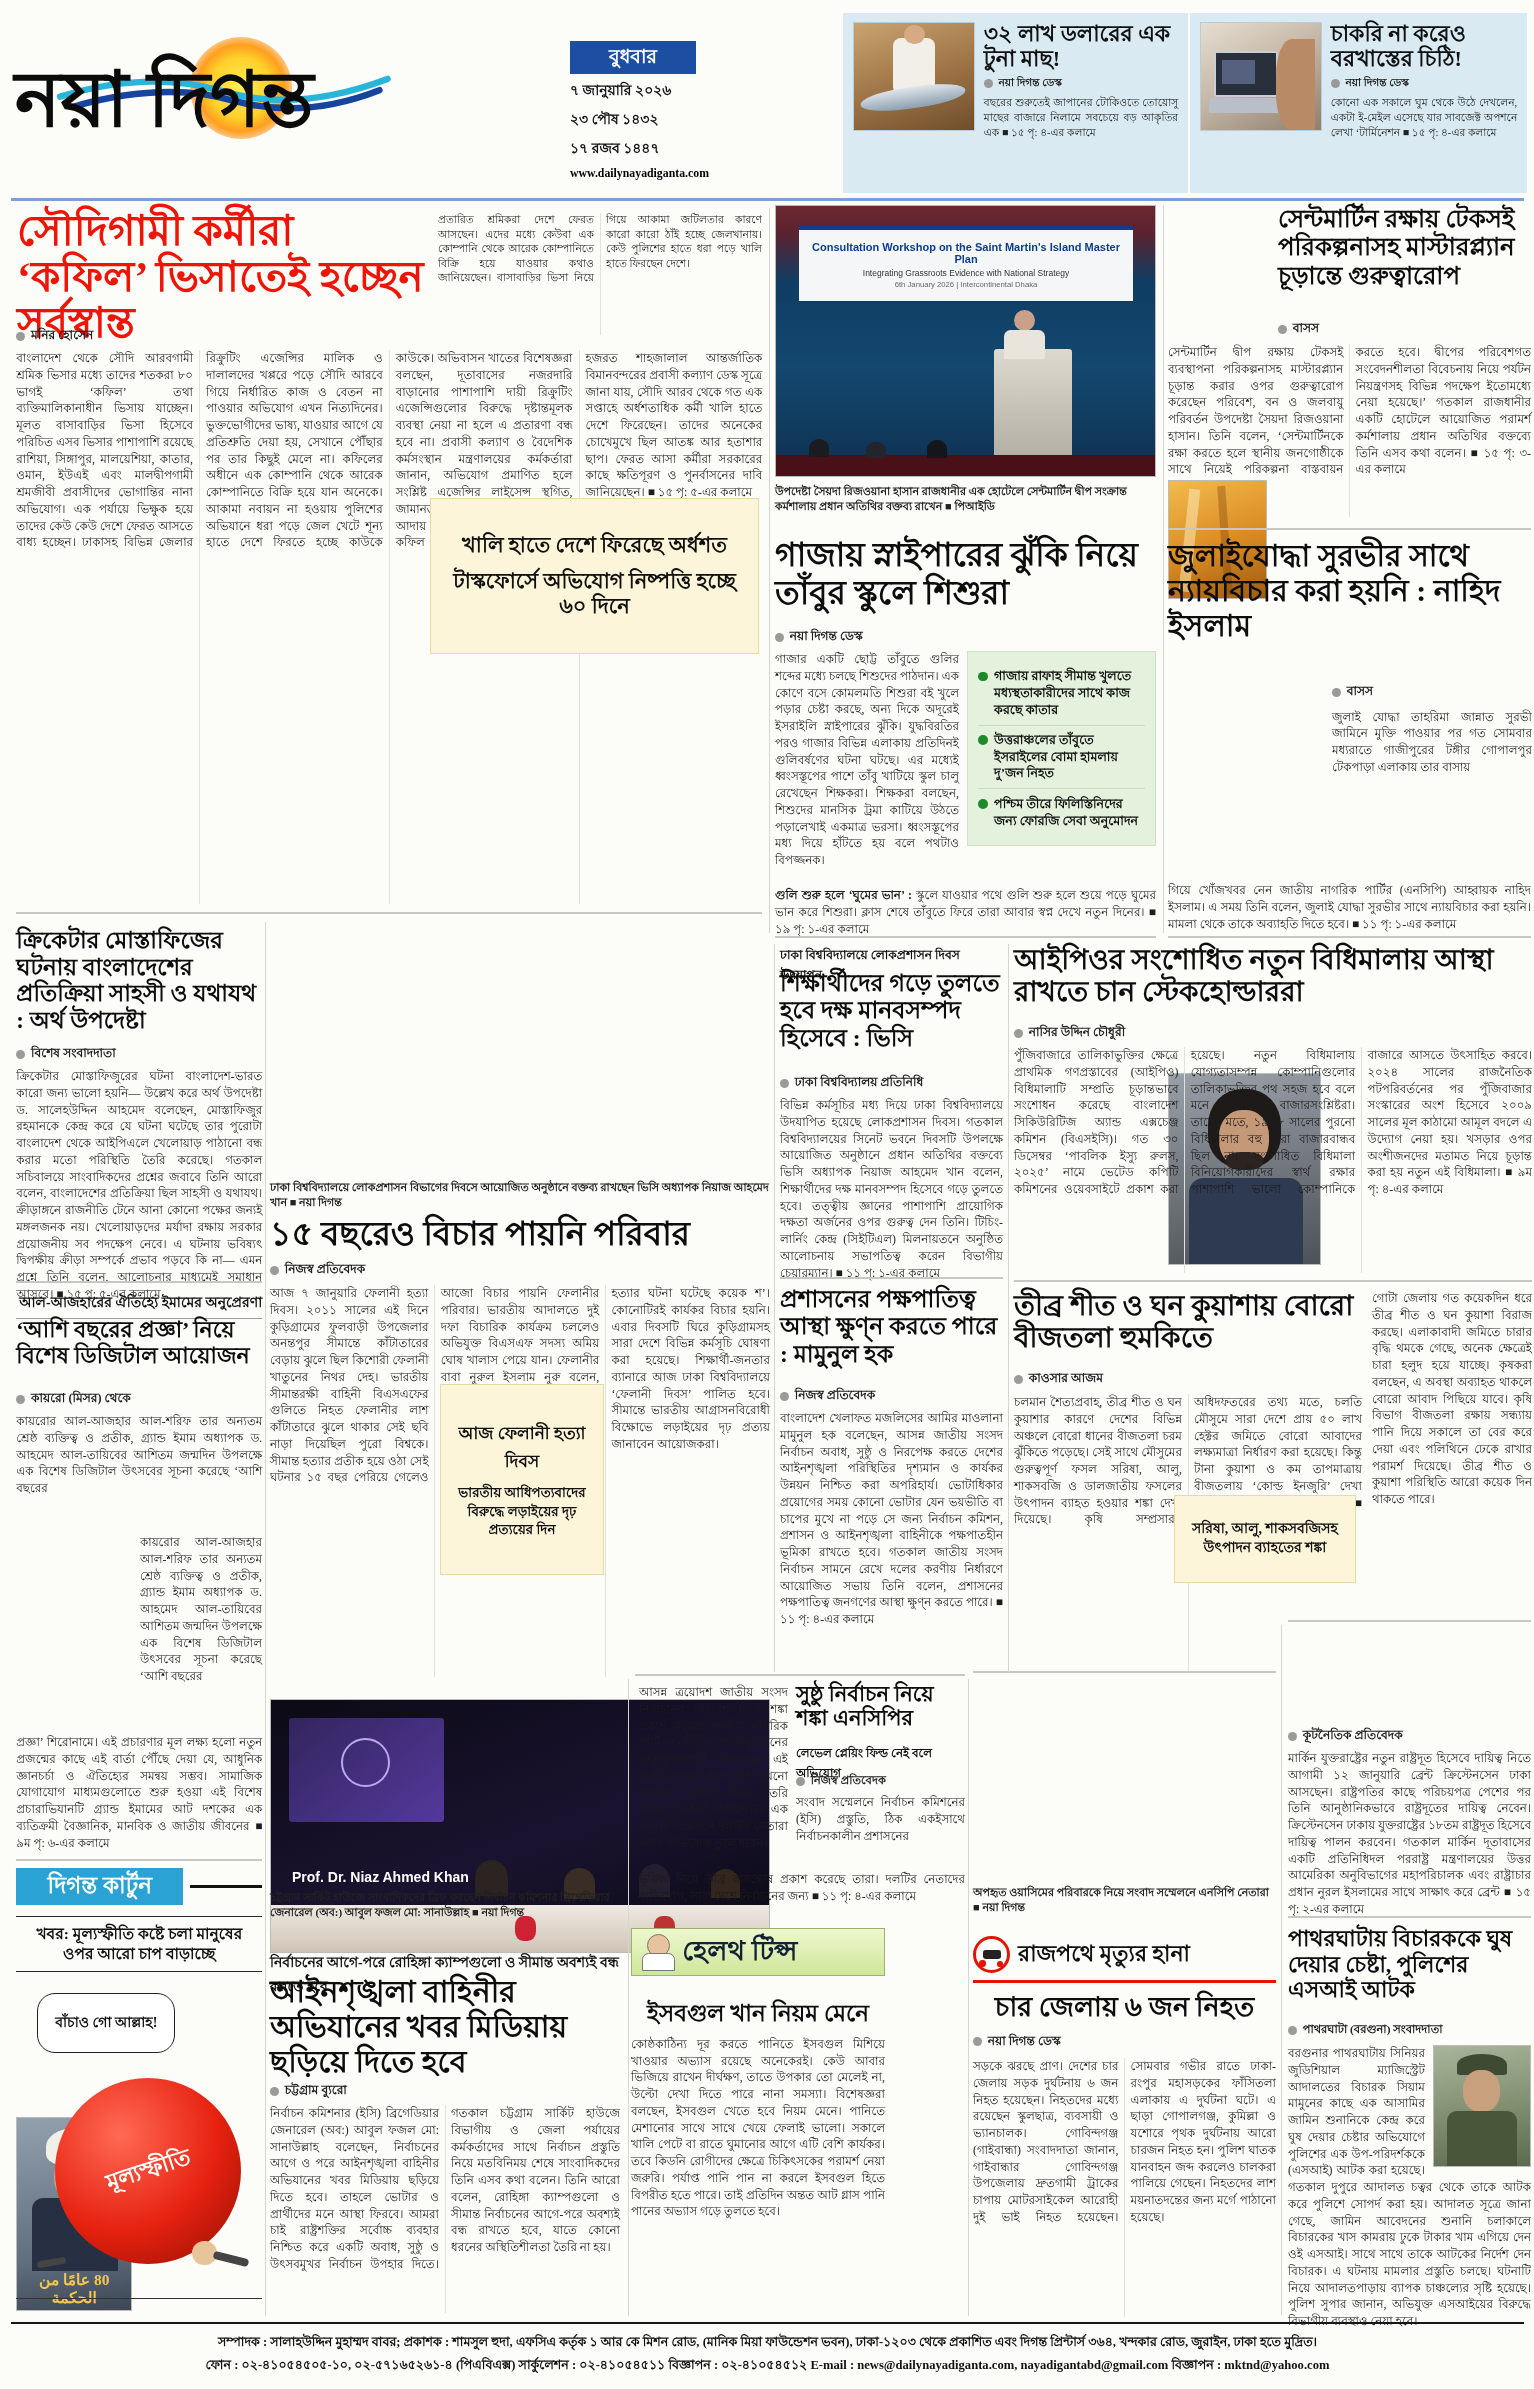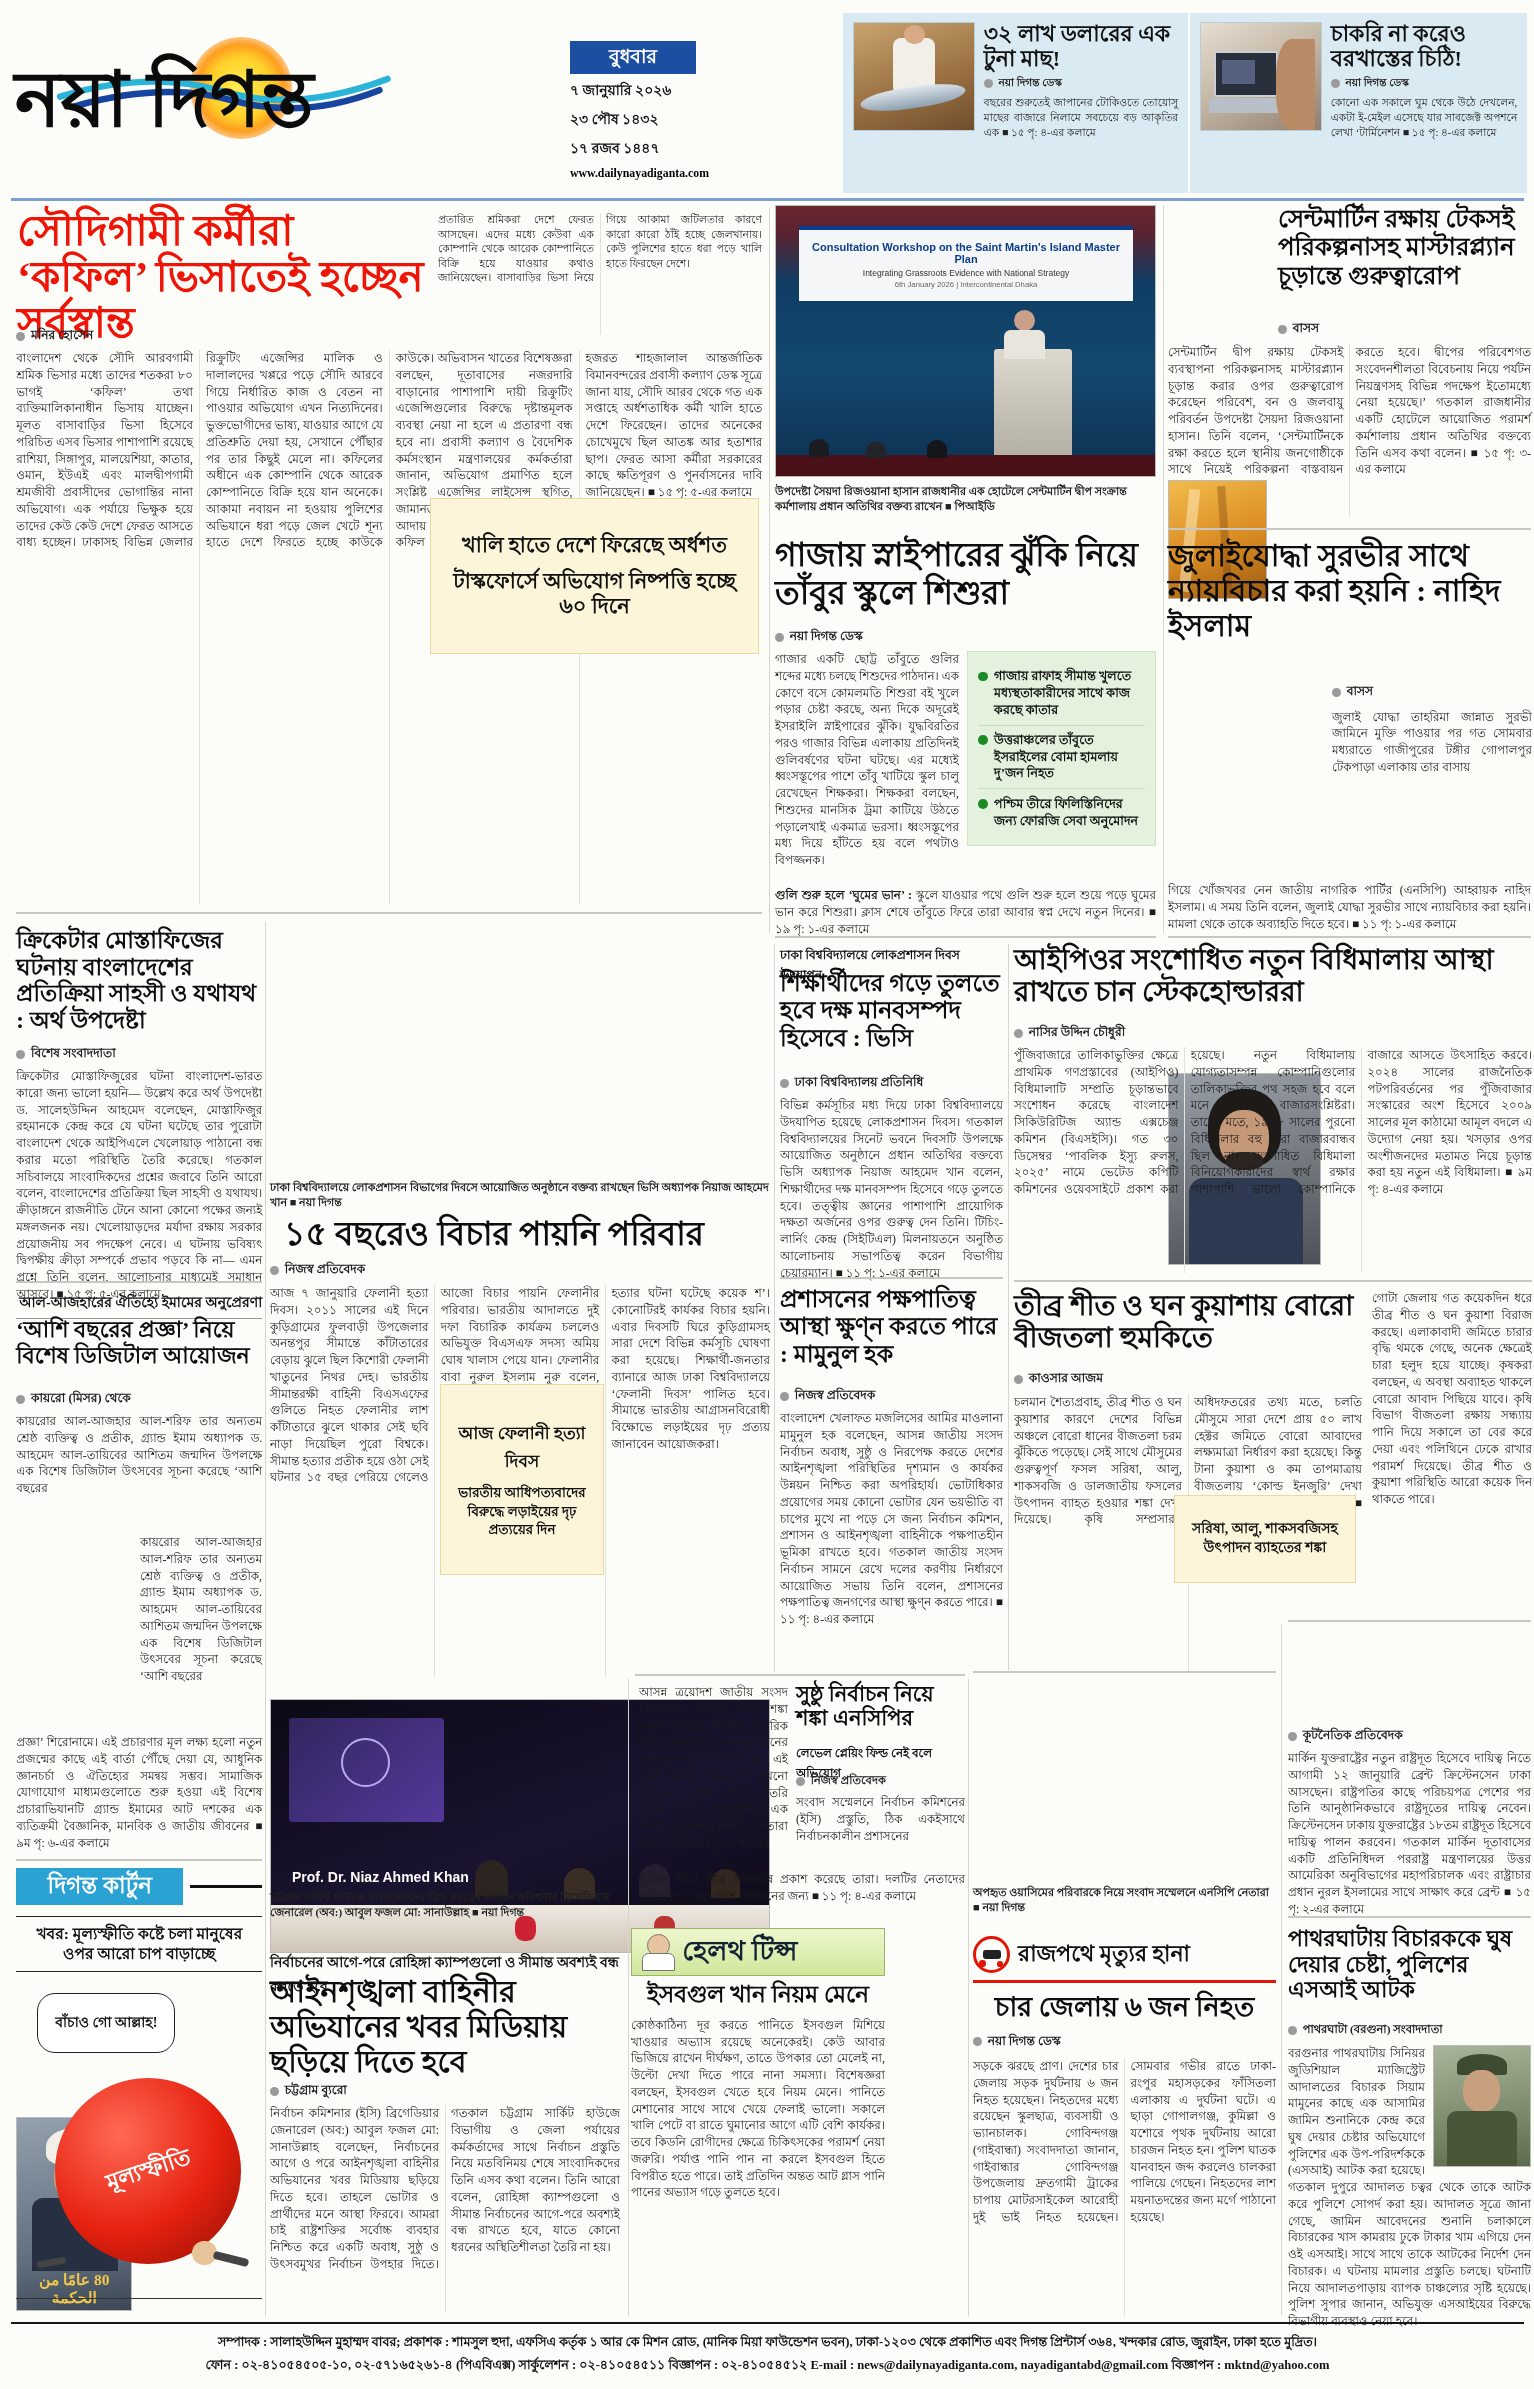--- a/index.html
+++ b/index.html
@@ -242,21 +242,21 @@
     <div class="abs" style="left:21px;top:169px;font-size:14px;font-weight:bold;color:#fff;font-family:'Liberation Sans',sans-serif;">Prof. Dr. Niaz Ahmed Khan</div>
     <div class="abs" style="left:0;bottom:0;width:100%;height:47px;background:linear-gradient(180deg,#efe9e2,#cfc4b6);"></div>
     <div class="abs" style="left:204px;top:160px;width:33px;height:36px;background:#2b2420;border-radius:50% 50% 0 0;"></div>
     <div class="abs" style="left:293px;top:168px;width:31px;height:31px;background:#3a2d26;border-radius:50% 50% 0 0;"></div>
     <div class="abs" style="left:368px;top:164px;width:31px;height:33px;background:#241e2e;border-radius:50% 50% 0 0;"></div>
     <div class="abs" style="left:440px;top:169px;width:29px;height:29px;background:#33261f;border-radius:50% 50% 0 0;"></div>
     <div class="abs" style="left:244px;bottom:11.4px;width:21px;height:24.4px;background:#c23;border-radius:40%;"></div>
     <div class="abs" style="left:383px;bottom:11.4px;width:21px;height:24.4px;background:#b33;border-radius:40%;"></div>
   </div>
 
-  <div class="abs hl" style="left:270px;top:1215px;width:500px;font-size:33px;margin-left:14px;">১৫ বছরেও বিচার পায়নি পরিবার</div>
+  <div class="abs hl" style="left:270px;top:1215px;width:500px;font-size:33px;">১৫ বছরেও বিচার পায়নি পরিবার</div>
   <div class="abs byline-row" style="left:270px;top:1260px;">
     <span class="dot"></span>
       <span>নিজস্ব প্রতিবেদক</span>
   </div>
   <div class="abs body-text cols3" style="left:270px;top:1285px;width:500px;height:392px;">আজ ৭ জানুয়ারি ফেলানী হত্যা দিবস। ২০১১ সালের এই দিনে কুড়িগ্রামের ফুলবাড়ী উপজেলার অনন্তপুর সীমান্তে কাঁটাতারের বেড়ায় ঝুলে ছিল কিশোরী ফেলানী খাতুনের নিথর দেহ। ভারতীয় সীমান্তরক্ষী বাহিনী বিএসএফের গুলিতে নিহত ফেলানীর লাশ কাঁটাতারে ঝুলে থাকার সেই ছবি নাড়া দিয়েছিল পুরো বিশ্বকে। সীমান্ত হত্যার প্রতীক হয়ে ওঠা সেই ঘটনার ১৫ বছর পেরিয়ে গেলেও আজো বিচার পায়নি ফেলানীর পরিবার। ভারতীয় আদালতে দুই দফা বিচারিক কার্যক্রম চললেও অভিযুক্ত বিএসএফ সদস্য অমিয় ঘোষ খালাস পেয়ে যান। ফেলানীর বাবা নুরুল ইসলাম নুরু বলেন, ‘মেয়ে হত্যার বিচারের আশায় এখনো পথ চেয়ে আছি। আন্তর্জাতিক আদালতে হলেও এ হত্যার বিচার চাই।’ মানবাধিকার সংগঠনগুলোর হিসাবে, গত দেড় দশকে সীমান্তে বাংলাদেশীদের হত্যার ঘটনা ঘটেছে কয়েক শ’। কোনোটিরই কার্যকর বিচার হয়নি। এবার দিবসটি ঘিরে কুড়িগ্রামসহ সারা দেশে বিভিন্ন কর্মসূচি ঘোষণা করা হয়েছে। শিক্ষার্থী-জনতার ব্যানারে আজ ঢাকা বিশ্ববিদ্যালয়ে ‘ফেলানী দিবস’ পালিত হবে। সীমান্তে ভারতীয় আগ্রাসনবিরোধী বিক্ষোভে লড়াইয়ের দৃঢ় প্রত্যয় জানাবেন আয়োজকরা।</div>
   <div class="abs inset" style="left:440px;top:1384px;width:164px;height:191px;gap:8.1px;">
     <div style="font-size:17px;font-weight:bold;">আজ ফেলানী হত্যা দিবস</div>
     <div style="font-size:13.4px;font-weight:bold;line-height:1.35;">ভারতীয় আধিপত্যবাদের বিরুদ্ধে লড়াইয়ের দৃঢ় প্রত্যয়ের দিন</div>
   </div>
 
@@ -342,21 +342,21 @@
   <div class="abs body-text cols2" style="left:270px;top:2105px;width:350px;height:208px;">নির্বাচন কমিশনার (ইসি) ব্রিগেডিয়ার জেনারেল (অব:) আবুল ফজল মো: সানাউল্লাহ বলেছেন, নির্বাচনের আগে ও পরে আইনশৃঙ্খলা বাহিনীর অভিযানের খবর মিডিয়ায় ছড়িয়ে দিতে হবে। তাহলে ভোটার ও প্রার্থীদের মনে আস্থা ফিরবে। আমরা চাই রাষ্ট্রশক্তির সর্বোচ্চ ব্যবহার নিশ্চিত করে একটি অবাধ, সুষ্ঠু ও উৎসবমুখর নির্বাচন উপহার দিতে। গতকাল চট্টগ্রাম সার্কিট হাউজে বিভাগীয় ও জেলা পর্যায়ের কর্মকর্তাদের সাথে নির্বাচন প্রস্তুতি নিয়ে মতবিনিময় শেষে সাংবাদিকদের তিনি এসব কথা বলেন। তিনি আরো বলেন, রোহিঙ্গা ক্যাম্পগুলো ও সীমান্ত নির্বাচনের আগে-পরে অবশ্যই বন্ধ রাখতে হবে, যাতে কোনো ধরনের অস্থিতিশীলতা তৈরি না হয়।</div>
 
   <div class="abs" style="left:631px;top:1928px;width:254px;">
     <div class="health-head">
       <span style="position:relative;width:34px;height:37px;display:inline-block;">
         <span style="position:absolute;left:6.5px;top:0;width:21px;height:21px;background:#e7c3a0;border-radius:50%;border:1.6px solid #777;"></span>
         <span style="position:absolute;left:1.6px;top:19.5px;width:31px;height:16.3px;background:#fff;border:1.6px solid #777;border-radius:6.5px 6.5px 0 0;"></span>
       </span>
       <span>হেলথ টিপ্স</span>
     </div>
-    <div class="hl" style="text-align:center;font-size:23px;margin-top:6px;">ইসবগুল খান নিয়ম মেনে</div>
+    <div class="hl" style="text-align:center;font-size:23px;margin-top:25px;">ইসবগুল খান নিয়ম মেনে</div>
     <div class="body-text" style="margin-top:8.1px;height:293px;">কোষ্ঠকাঠিন্য দূর করতে পানিতে ইসবগুল মিশিয়ে খাওয়ার অভ্যাস রয়েছে অনেকেরই। কেউ আবার ভিজিয়ে রাখেন দীর্ঘক্ষণ, তাতে উপকার তো মেলেই না, উল্টো দেখা দিতে পারে নানা সমস্যা। বিশেষজ্ঞরা বলছেন, ইসবগুল খেতে হবে নিয়ম মেনে। পানিতে মেশানোর সাথে সাথে খেয়ে ফেলাই ভালো। সকালে খালি পেটে বা রাতে ঘুমানোর আগে এটি বেশি কার্যকর। তবে কিডনি রোগীদের ক্ষেত্রে চিকিৎসকের পরামর্শ নেয়া জরুরি। পর্যাপ্ত পানি পান না করলে ইসবগুল হিতে বিপরীত হতে পারে। তাই প্রতিদিন অন্তত আট গ্লাস পানি পানের অভ্যাস গড়ে তুলতে হবে।</div>
   </div>
 
   <div class="abs" style="left:973px;top:1936px;width:303px;">
     <div class="sec-red">
       <span style="position:relative;width:37px;height:37px;border:3.3px solid #e01507;border-radius:50%;display:inline-block;box-sizing:border-box;">
         <span style="position:absolute;left:6.5px;top:11.4px;width:18px;height:9px;background:#222;border-radius:2.4px;"></span>
         <span style="position:absolute;left:3.3px;top:21px;width:6.5px;height:6.5px;background:#e01507;border-radius:50%;"></span>
         <span style="position:absolute;left:21px;top:22px;width:5.7px;height:5.7px;background:#e01507;border-radius:50%;"></span>
       </span>

